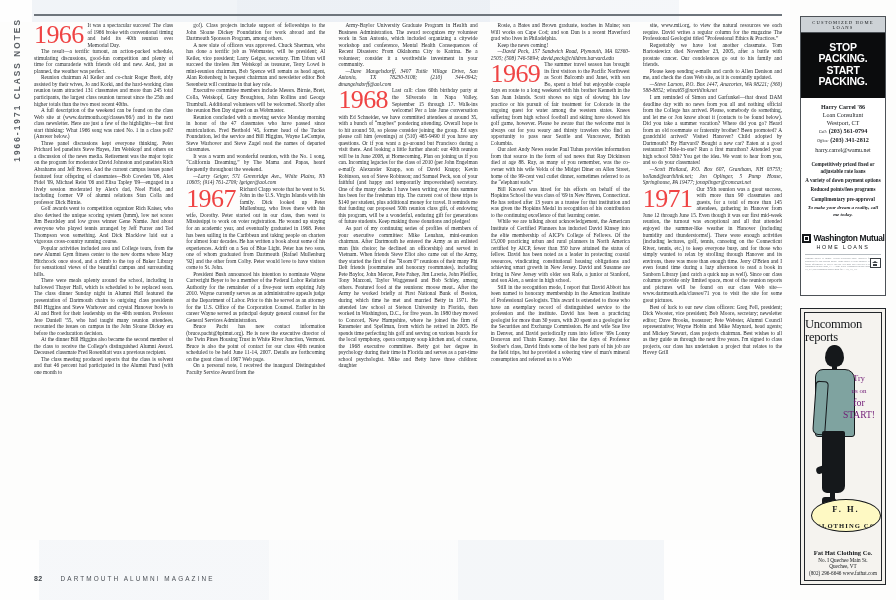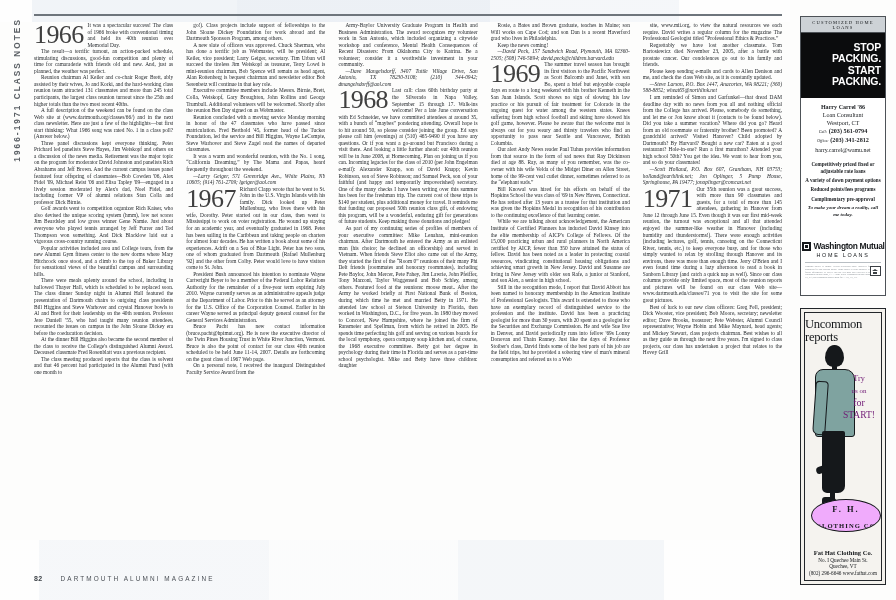--- a/index.html
+++ b/index.html
@@ -104,21 +104,21 @@
     font-style: italic;
     text-indent: 7px;
   }
 
   
   .yearhead {
     font-family: "Liberation Serif", serif;
     font-size: 26px;
     line-height: 23px;
     letter-spacing: -0.6px;
-    color: #404040;
+    color: #ef4444;
     float: left;
     margin: 1px 4px 0 0;
     font-weight: normal;
   }
   .yearblock { clear: both; }
   .yearblock::after { content:""; display:block; clear:both; }
 
   
   .folio {
     position: absolute;
@@ -177,21 +177,20 @@
     color: #ffffff;
     text-align: center;
     padding: 9px 4px 10px;
   }
   .wamu-black div {
     font-family: "Liberation Sans", sans-serif;
     font-weight: bold;
     font-size: 10.5px;
     line-height: 11.4px;
     letter-spacing: -0.2px;
-    text-align: right;
   }
   .wamu-info {
     text-align: center;
     padding: 5px 4px 2px;
     color: #1a1d20;
   }
   .wamu-info .nm {
     font-weight: bold;
     font-size: 6.1px;
     line-height: 8px;
@@ -230,21 +229,21 @@
     font-style: italic;
     font-weight: bold;
     font-size: 5px;
     margin-top: 3px;
   }
   .wamu-logo {
     display: flex;
     align-items: center;
     justify-content: center;
     gap: 3px;
-    margin-top: 23px;
+    margin-top: 15px;
   }
   .wamu-mark {
     width: 9px; height: 9px;
     background: #15181b;
     position: relative;
     flex: 0 0 auto;
   }
   .wamu-mark::after {
     content: "";
     position: absolute;
@@ -406,21 +405,21 @@
   .fh-try .l1 { font-size: 8.2px; line-height: 12px; }
   .fh-try .l2 { font-size: 7px; line-height: 12px; }
   .fh-try .l3 { font-size: 10px; line-height: 12px; }
   .fh-try .l4 { font-size: 9.5px; line-height: 13px; }
   .fh-oval {
     position: absolute;
     left: 6px;
     top: 186px;
     width: 68px;
     height: 31px;
-    background: #f0abfc;
+    background: #fef9c3;
     border: .8px solid #15181b;
     border-radius: 50%;
     overflow: hidden;
   }
   .fh-oval .fh-fh {
     position: absolute;
     left: 0; right: 0; top: 4px;
     text-align: center;
     font-family: "Liberation Serif", serif;
     font-weight: bold;

